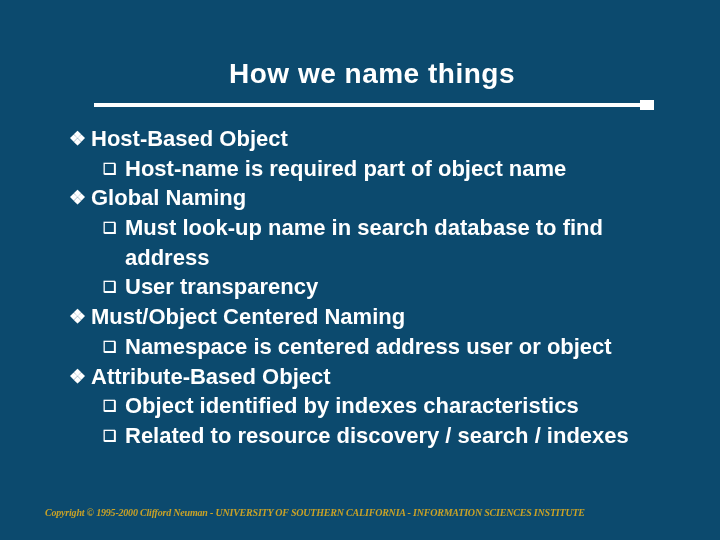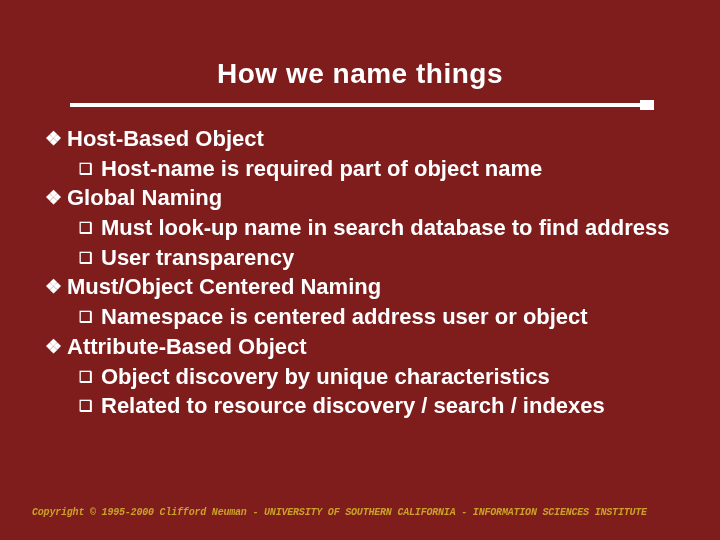--- a/index.html
+++ b/index.html
@@ -1,23 +1,24 @@
 <!DOCTYPE html>
 <html><head>
 <meta charset="utf-8">
 <style>
   * { margin: 0; padding: 0; box-sizing: border-box; }
   html, body { width: 720px; height: 540px; background: #000; overflow: hidden; }
   .slide {
     width: 720px;
     height: 540px;
-    background: #7f1d1d;
+    background: #0c4a6e;
     color: #fff;
     font-family: Arial, Helvetica, sans-serif;
     position: relative;
+    padding-left: 24px;
   }
   .title-wrap {
     text-align: center;
     padding-top: 58px;
   }
   .title {
     display: inline-block;
     font-weight: 900;
     font-size: 28px;
     letter-spacing: 0.5px;
@@ -67,23 +68,23 @@
   .bullet-l2 {
     flex: 0 0 auto;
     width: 22px;
     font-size: 15px;
     line-height: 1.95;
     text-align: left;
   }
   .txt { flex: 1 1 auto; }
   .footer {
     position: absolute;
-    left: 32px;
+    left: 45px;
     bottom: 22px;
-    font-family: Liberation Mono, monospace;
+    font-family: Liberation Serif, serif;
     font-style: italic;
     font-weight: 700;
     font-size: 10px;
     color: #c9a227;
     letter-spacing: -0.2px;
     text-align: right;
   }
 </style>
 </head>
 <body>
@@ -131,21 +132,21 @@
       <span class="bullet-l2">❑</span>
       <span class="txt">Namespace is centered address user or object</span>
     </div>
 
     <div class="l1">
       <span class="bullet-l1">❖</span>
       <span class="txt">Attribute-Based Object</span>
     </div>
     <div class="l2">
       <span class="bullet-l2">❑</span>
-      <span class="txt">Object discovery by unique characteristics</span>
+      <span class="txt">Object identified by indexes characteristics</span>
     </div>
     <div class="l2">
       <span class="bullet-l2">❑</span>
       <span class="txt">Related to resource discovery / search / indexes</span>
     </div>
 
   </div>
 
   <div class="footer">Copyright © 1995-2000 Clifford Neuman - UNIVERSITY OF SOUTHERN CALIFORNIA - INFORMATION SCIENCES INSTITUTE</div>
 

